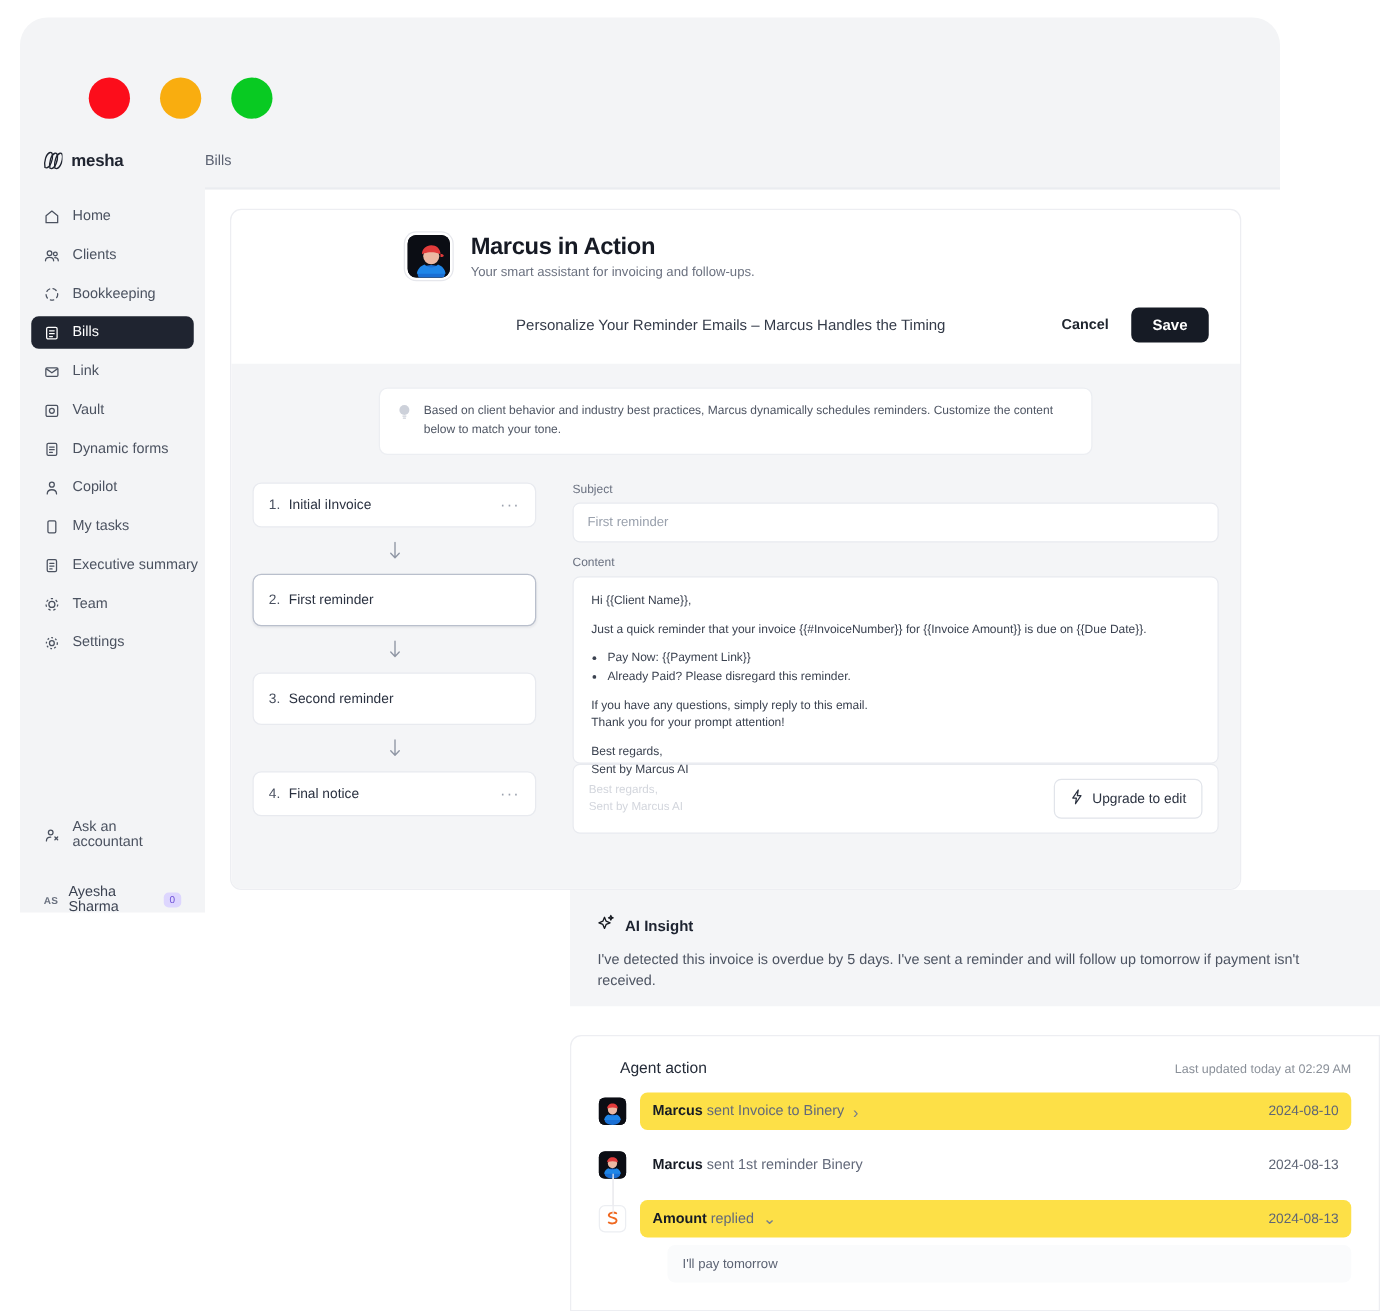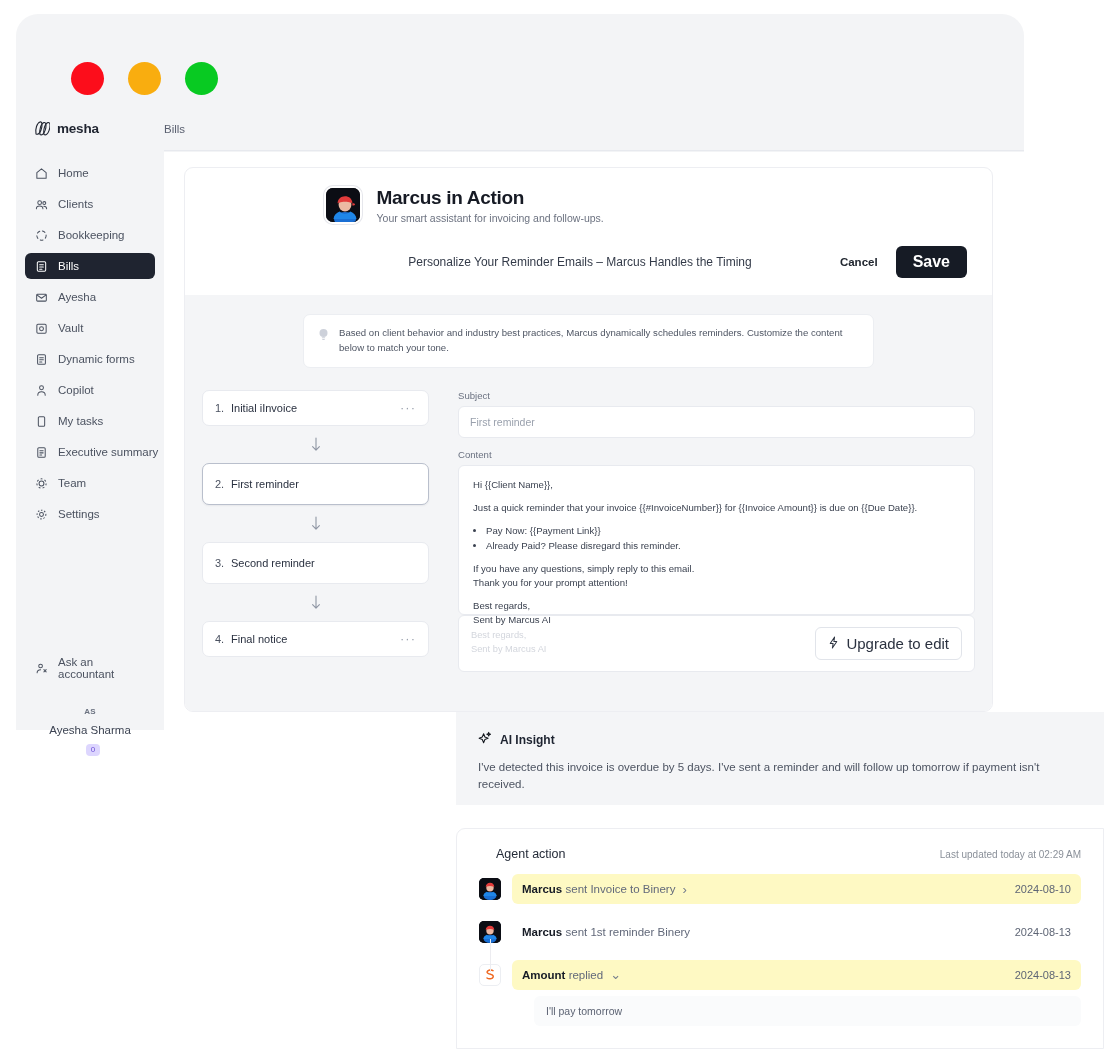--- a/index.html
+++ b/index.html
@@ -46,21 +46,21 @@
   }
   .nav-item .ico { width: 13px; height: 13px; flex:0 0 auto; display:flex; align-items:center; justify-content:center; }
   .nav-item .ico svg { display:block; }
   .nav-item.active { background: #1f2430; color: #ffffff; }
   .nav-item.active .ico svg { stroke: #ffffff; }
 
   .sidebar-bottom { position: absolute; left: 0; top: 545px; width: 148px; padding: 0 9px; }
   .accountant { display:flex; align-items:center; gap:10px; height:26px; padding:0 10px;
     font-size: 11.5px; color:#4b5260; cursor:pointer; }
   .userrow { display:flex; align-items:center; gap:8px; height:26px; padding:0 10px; margin-top:26px;
-    font-size: 11.5px; color:#3c4352; cursor:pointer;flex-direction:column; }
+    font-size: 11.5px; color:#3c4352; cursor:pointer; }
   .avatar-init { font-size: 8px; font-weight: 700; color: #6b7280; letter-spacing: 0.3px; }
   .badge-zero { margin-left: 6px; background:#ddd6fe; color:#6d4fd6; font-size: 8px;
     border-radius: 4px; padding: 2px 5px; line-height: 1; }
 
   
   .topbar {
     position: absolute; left: 164px; top: 110px; width: 860px; height: 41px;
     background: #f3f4f6; border-bottom: 1px solid #e7e9ee;
     display: flex; align-items: center;
   }
@@ -81,21 +81,21 @@
   .hero-inner { display:flex; align-items:center; gap: 15px; width: 530px; }
   .hero-avatar { width: 38px; height: 38px; border-radius: 9px; background:#0b0d14;
     border: 2px solid #fff; box-shadow: 0 0 0 1px #e6e7ec; overflow:hidden; flex:0 0 auto; }
   .hero-title { font-size: 19px; font-weight: 700; color: #161a24; letter-spacing: -0.3px; }
   .hero-sub { font-size: 10.5px; color: #6c7280; margin-top: 3px; }
 
   .subhead { display:flex; align-items:center; margin: 22px 25px 0 25px; }
   .subhead-title { font-size: 12px; color: #343b49; flex: 1; text-align: center; padding-left: 120px;}
   .btn-cancel { font-size: 11.5px; font-weight: 700; color: #20262f; background: none; border: none;
     padding: 6px 10px; cursor: pointer; }
-  .btn-save { font-size: 16px; font-weight: 700; color: #fff; background: #161b25;
+  .btn-save { font-size: 12px; font-weight: 700; color: #fff; background: #161b25;
     border: none; border-radius: 6px; padding: 7px 17px; cursor: pointer; margin-left: 8px; }
 
   .card-body { background: #f4f5f7; margin-top: 17px; padding: 19px 17px 19px 17px; height: 428px; }
 
   .notice { background:#fff; border:1px solid #eceef2; border-radius: 7px;
     margin: 0 101px; padding: 11px 14px; display: flex; gap: 10px; }
   .notice-text { font-size: 9.6px; color: #4e5563; line-height: 1.55; }
 
   .cols { display: flex; gap: 29px; margin-top: 22px; padding: 0 0px; }
   .col-left { width: 227px; flex: 0 0 auto; }
@@ -126,21 +126,21 @@
   .content-box p { margin-bottom: 9px; }
   .content-box ul { margin: 0 0 9px 13px; }
   .content-box li { margin-bottom: 2px; }
   .sig-box {
     background:#fff; border:1px solid #e8eaef; border-radius: 6px;
     padding: 11px 12px; display:flex; align-items:center;
   }
   .sig-text { flex:1; font-size: 9.3px; color:#d3d6dd; line-height: 1.5; }
   .btn-upgrade { display:flex; align-items:center; gap:7px; background:#fff;
     border:1px solid #e1e4ea; border-radius: 6px; padding: 7px 12px;
-    font-size: 15px; color:#2b3240; cursor: pointer; font-weight: 400; }
+    font-size: 11px; color:#2b3240; cursor: pointer; font-weight: 400; }
 
   
   .ai-insight {
     position:absolute; left: 456px; top: 712px; width: 648px; height: 93px;
     background:#f4f5f7; padding: 19px 22px;
   }
   .ai-head { display:flex; align-items:center; gap:8px; }
   .ai-title { font-size: 12px; font-weight: 700; color: #1d2330; }
   .ai-body { font-size: 11.5px; color: #4d5462; line-height: 1.5; margin-top: 10px; }
 
@@ -149,21 +149,21 @@
     position:absolute; left: 456px; top: 828px; width: 648px; height: 221px;
     background:#fff; border:1px solid #edeef2; border-top-left-radius: 9px;
     padding: 18px 22px 0 22px;
   }
   .agent-head { display:flex; align-items:baseline;margin-left:17px; }
   .agent-title { font-size: 12.5px; color: #242b38; flex:1; }
   .agent-updated { font-size: 10px; color: #8a9099; }
   .act-row { display:flex; align-items:center; margin-top: 13px; position: relative; }
   .act-ava { width: 22px; height: 22px; border-radius: 5px; overflow:hidden; flex:0 0 auto; background:#0b0d14; }
   .act-ava.light { background:#fff; border:1px solid #eceef2; display:flex; align-items:center; justify-content:center; }
-  .act-pill { flex:1; margin-left: 11px; background: #fef9c3; border-radius: 6px;
+  .act-pill { flex:1; margin-left: 11px; background: #fde047; border-radius: 6px;
     height: 30px; display:flex; align-items:center; padding: 0 10px; }
   .act-pill.plain { background: transparent; }
   .act-text { font-size: 11.5px; color: #62697a; }
   .act-text b { color:#161b25; font-weight:700; }
   .act-date { font-size: 11px; color: #5e6575; margin-left:auto; }
   .reply-bubble { margin: 6px 0 0 55px; background:#fafbfc; border-radius:6px;
     padding: 9px 12px; font-size: 10.5px; color:#5c6373; }
   .thread-line { position:absolute; left: 11px; top: 22px; width: 1px; height: 30px; background:#ececf0; }
 </style>
 </head>
@@ -233,21 +233,21 @@
           </span>
         <span>Bills</span>
       </div>
       <div class="nav-item">
         <span class="ico">
             <svg width="13" height="13" viewBox="0 0 14 14" fill="none" stroke="#4b5260" stroke-width="1.1" stroke-linejoin="round">
               <rect x="1.8" y="3.5" width="10.4" height="7.4" rx="1"></rect>
               <path d="M2 4.2l5 3.6 5-3.6"></path>
             </svg>
           </span>
-        <span>Ayesha</span>
+        <span>Link</span>
       </div>
       <div class="nav-item">
         <span class="ico">
             <svg width="13" height="13" viewBox="0 0 14 14" fill="none" stroke="#4b5260" stroke-width="1.1">
               <rect x="2" y="2.5" width="10" height="9.5" rx="1.2"></rect>
               <circle cx="7" cy="7.2" r="2.1"></circle>
             </svg>
           </span>
         <span>Vault</span>
       </div>

